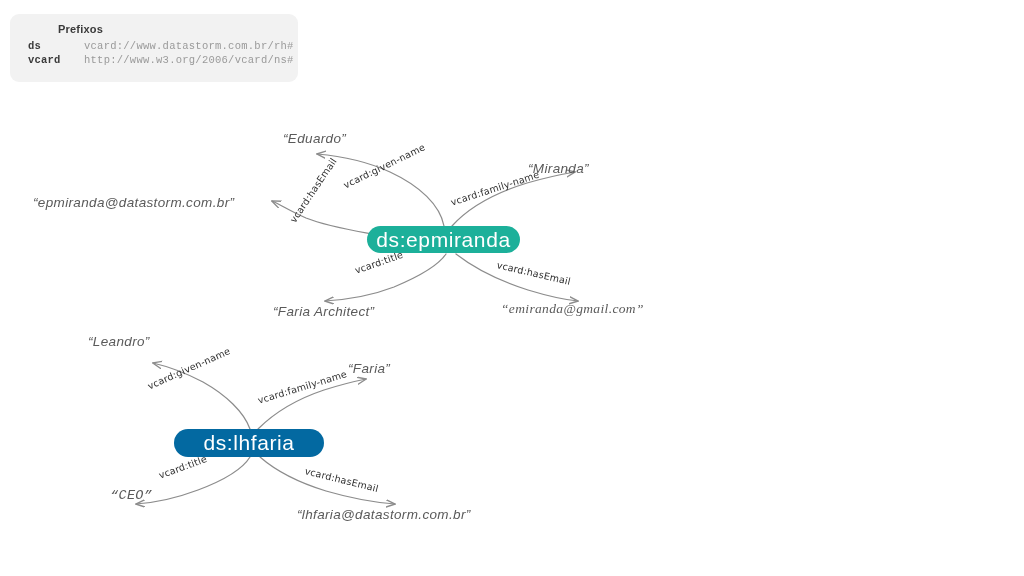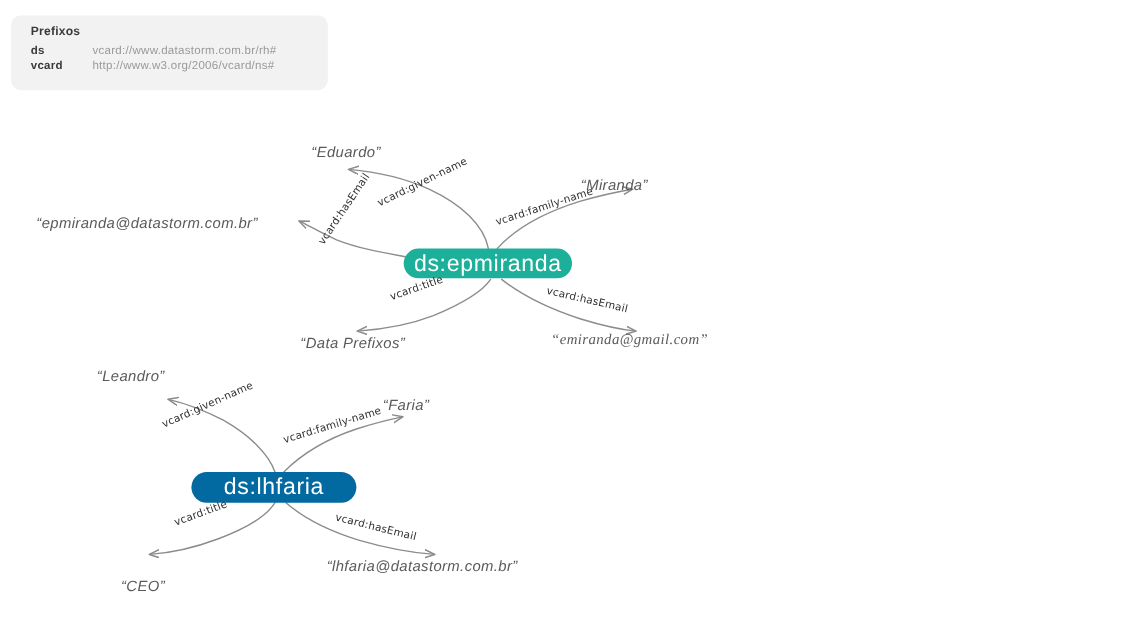--- a/index.html
+++ b/index.html
@@ -28,25 +28,27 @@
     border-radius: 9px;
     box-sizing: border-box;
     padding: 9px 0 0 18px;
   }
   #prefix-title {
     font-size: 11px;
     font-weight: bold;
     color: #3a3a3a;
     letter-spacing: 0.2px;
     margin-bottom: 5px;
+    margin-left: 30px;
   }
   .prefix-row {
     display: flex;
     align-items: flex-end;
     margin-bottom: 2px;
+    font-family: Liberation Mono, monospace;
   }
   .prefix-key {
     width: 56px;
     flex: 0 0 56px;
     font-size: 10.5px;
     font-weight: bold;
     color: #3a3a3a;
     letter-spacing: 0.2px;
   }
   .prefix-uri {
@@ -154,41 +156,41 @@
 </svg>
 
 <div class="node" id="node-epmiranda">ds:epmiranda</div>
 
 <div class="leaf-label" style="left:283px; top:131px;">“Eduardo”</div>
 
 <div class="leaf-label" style="left:528px; top:161px;">“Miranda”</div>
 
 <div class="leaf-label" style="left:33px; top:195px;text-align:right;">“epmiranda@datastorm.com.br”</div>
 
-<div class="leaf-label" style="left:273px; top:304px;">“Data Prefixos”</div>
+<div class="leaf-label" style="left:273px; top:304px;">“Faria Architect”</div>
 
 <div class="leaf-label" style="left:501px; top:301px;font-family:Liberation Serif, serif;">“emiranda@gmail.com”</div>
 
 <div class="edge-label" style="left:344px; top:180px; transform:rotate(-26deg);">vcard:given-name</div>
 
 <div class="edge-label" style="left:451px; top:197px; transform:rotate(-18deg);">vcard:family-name</div>
 
 <div class="edge-label" style="left:292px; top:216px; transform:rotate(-56deg);">vcard:hasEmail</div>
 
 <div class="edge-label" style="left:355px; top:265px; transform:rotate(-19deg);">vcard:title</div>
 
 <div class="edge-label" style="left:497px; top:259px; transform:rotate(13deg);">vcard:hasEmail</div>
 
 <div class="node" id="node-lhfaria">ds:lhfaria</div>
 
 <div class="leaf-label" style="left:88px; top:334px;text-align:center;">“Leandro”</div>
 
 <div class="leaf-label" style="left:348px; top:361px;">“Faria”</div>
 
-<div class="leaf-label" style="left:110px; top:525px;">“CEO”</div>
+<div class="leaf-label" style="left:110px; top:488px;font-family:Liberation Mono, monospace;">“CEO”</div>
 
 <div class="leaf-label" style="left:297px; top:507px;">“lhfaria@datastorm.com.br”</div>
 
 <div class="edge-label" style="left:148px; top:381px; transform:rotate(-24deg);">vcard:given-name</div>
 
 <div class="edge-label" style="left:258px; top:395px; transform:rotate(-17deg);">vcard:family-name</div>
 
 <div class="edge-label" style="left:159px; top:470px; transform:rotate(-20deg);">vcard:title</div>
 
 <div class="edge-label" style="left:305px; top:465px; transform:rotate(14deg);">vcard:hasEmail</div>

